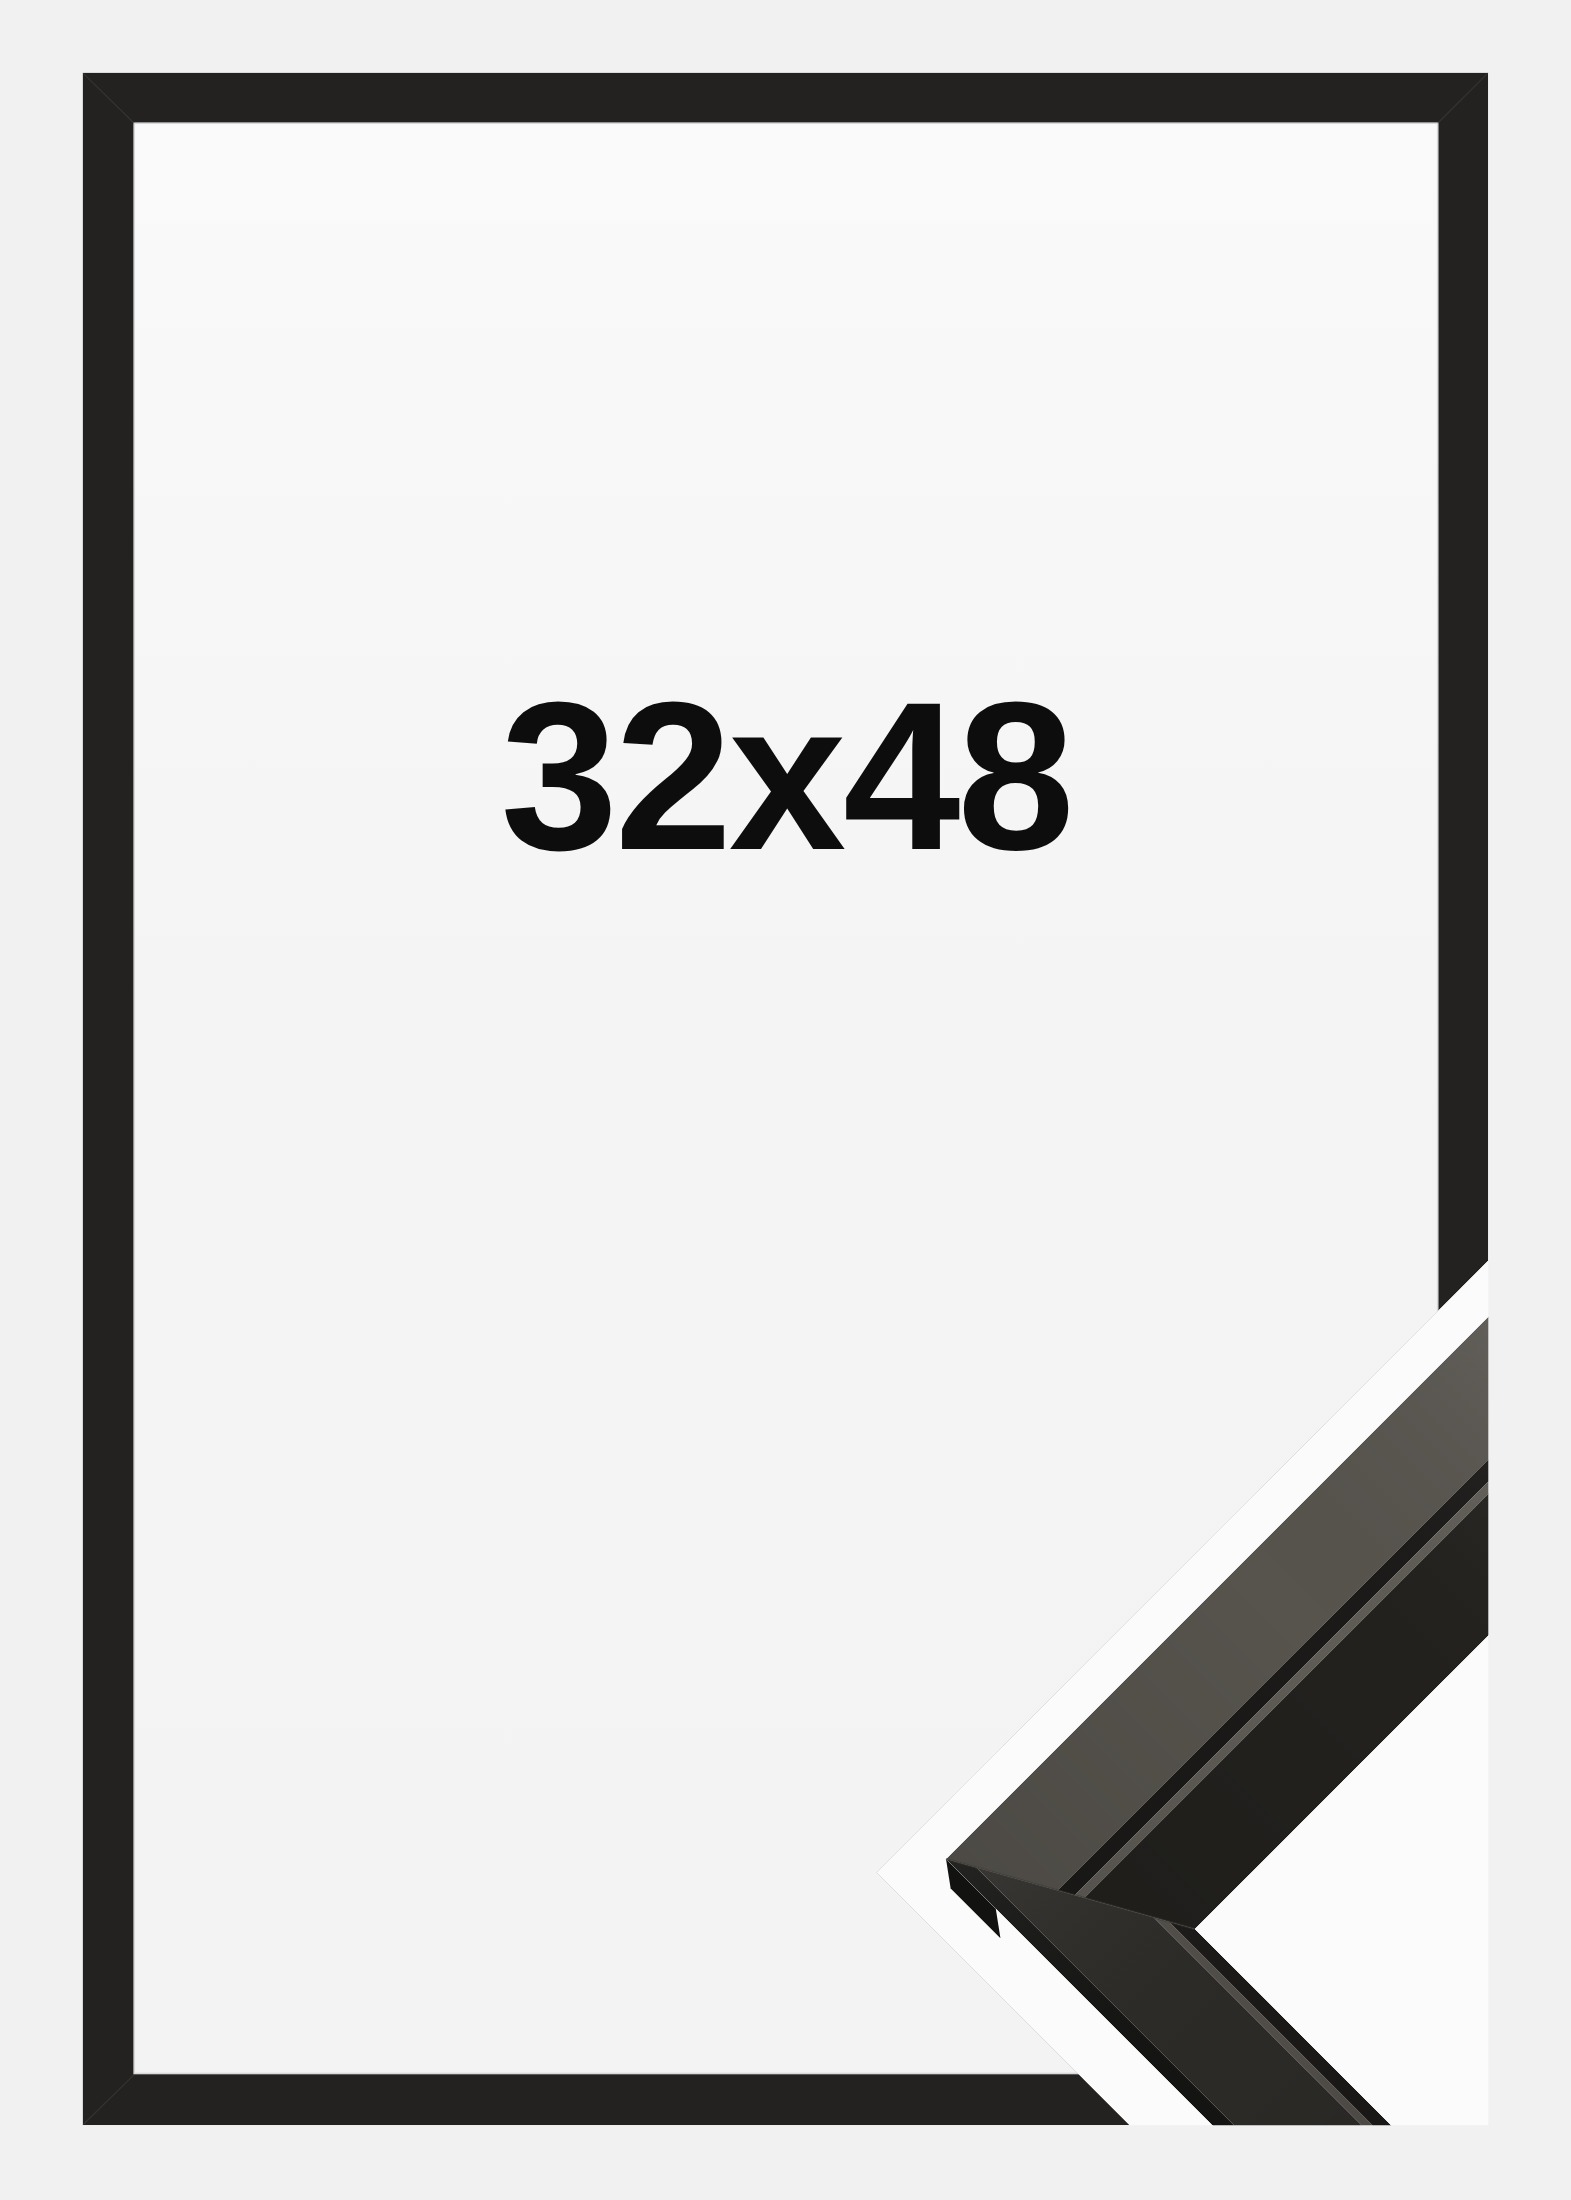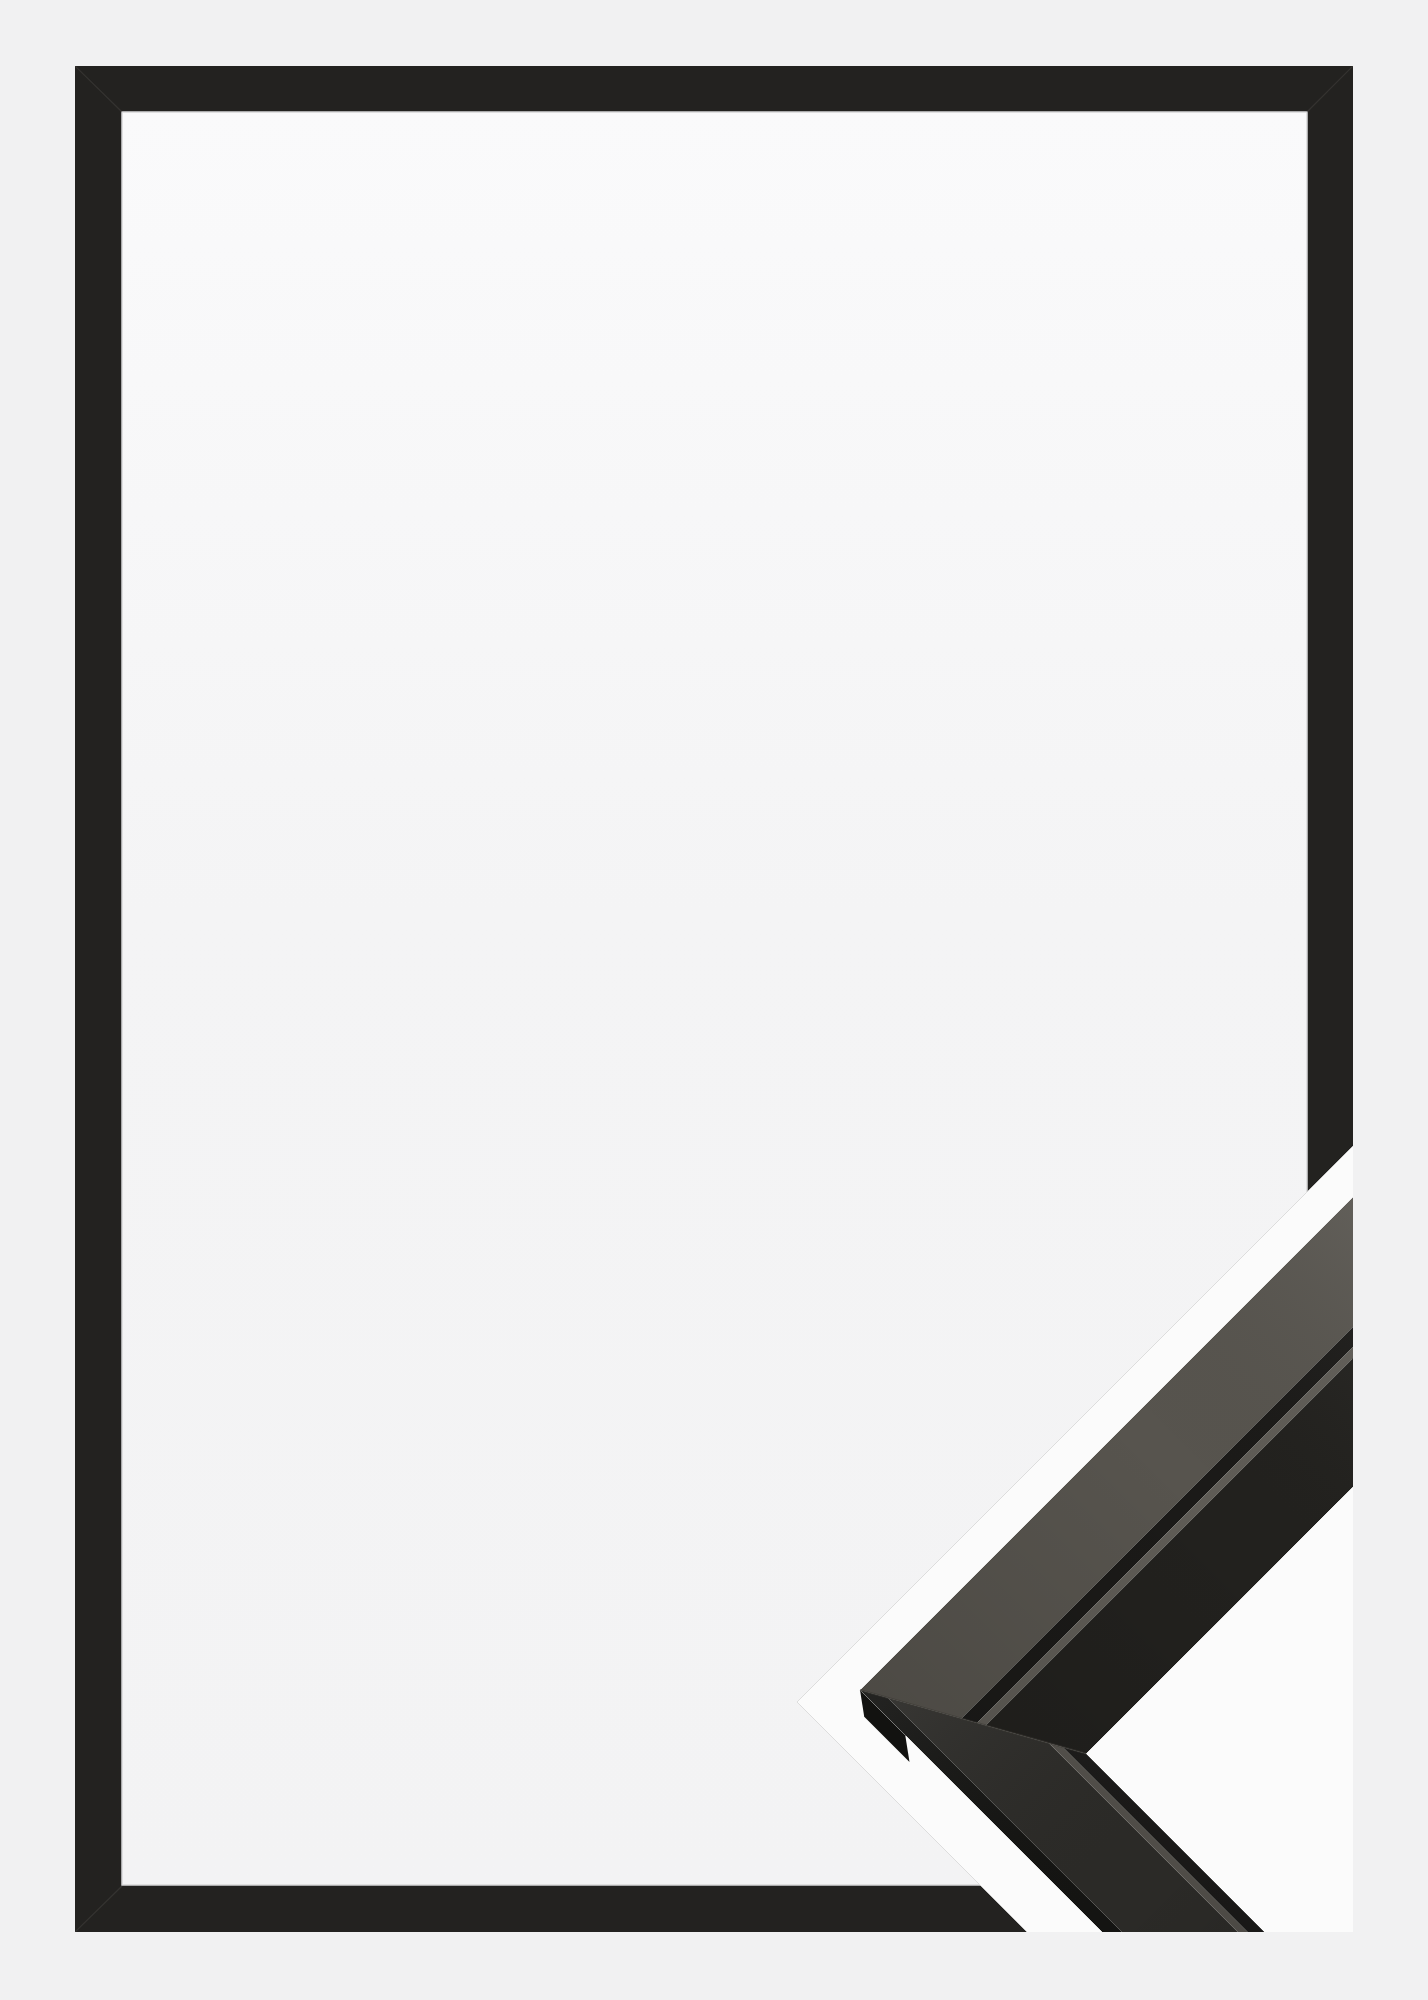--- a/index.html
+++ b/index.html
@@ -117,13 +117,14 @@
           <rect x="0" y="0" width="115" height="620" fill="url(#gAlongY)"></rect>
         </g>
 
         <line x1="0" y1="0" x2="115" y2="205" stroke="#3b3934" stroke-width="2" opacity="0.55"></line>
 
         <path d="M 0,0 L -16,22 L -16,86 L 0,64 Z" fill="#121210"></path>
       </g>
     </g>
   </svg>
 
+  <div class="size-label">32x48</div>
 </div>
 
 </body></html>

